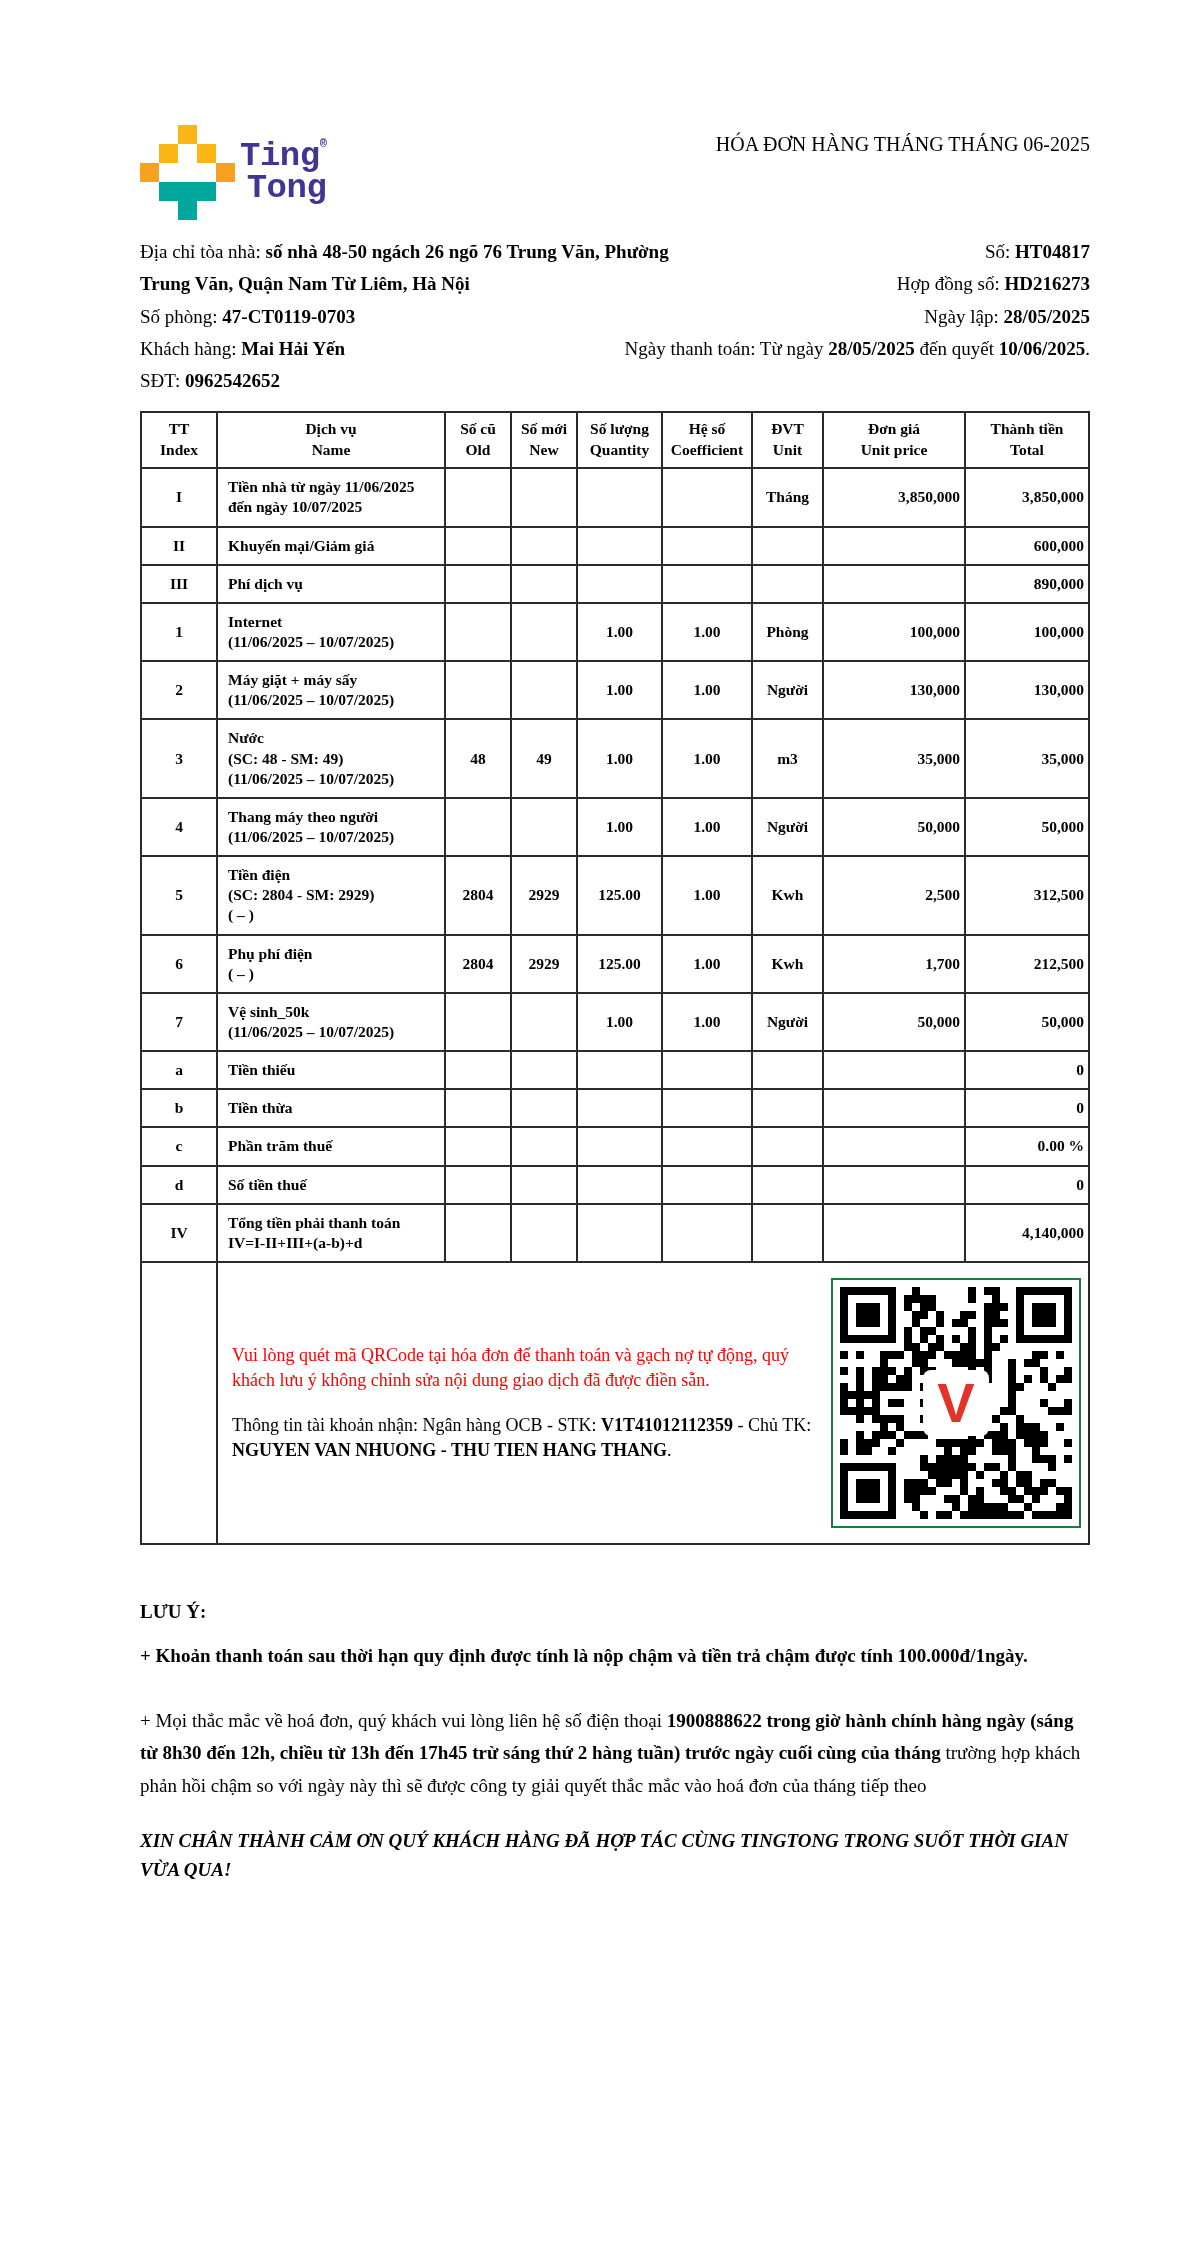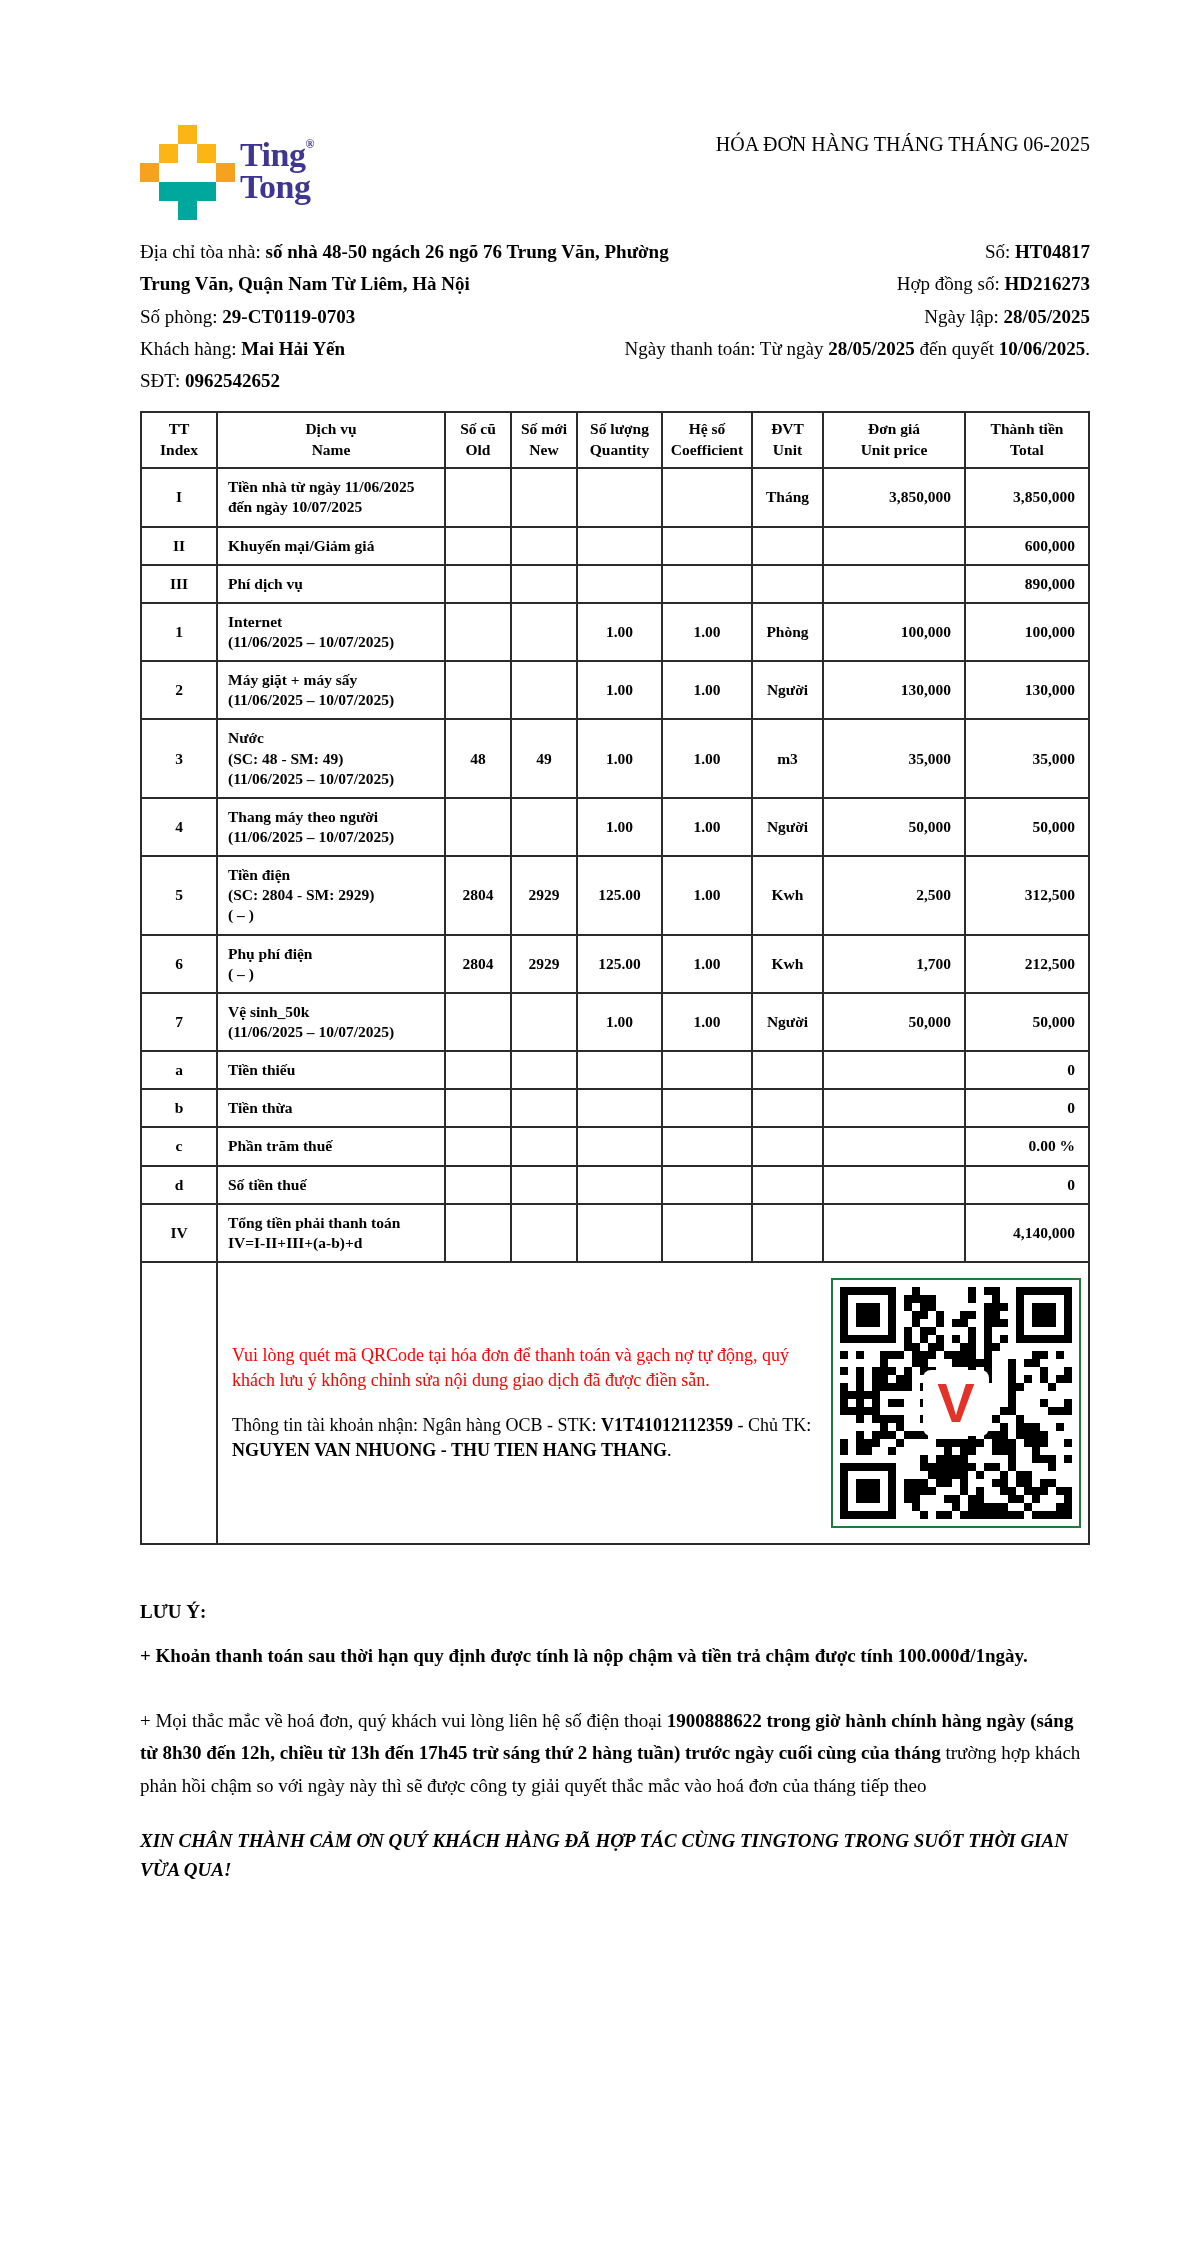--- a/index.html
+++ b/index.html
@@ -21,23 +21,23 @@
   .logo{display:flex; align-items:flex-start;}
   .logo-pixels{position:relative; width:95px; height:95px; flex:0 0 95px;}
   .px{position:absolute; width:19px; height:19px;}
   .px.y{background:var(--brand-yellow);} .px.y2{background:var(--brand-yellow2);}
   .px.t{background:var(--brand-teal);}
   .p1{left:38px;top:0;} .p2{left:19px;top:19px;} .p3{left:57px;top:19px;}
   .p4{left:0;top:38px;} .p5{left:76px;top:38px;}
   .p6{left:19px;top:57px;} .p7{left:38px;top:57px;} .p8{left:57px;top:57px;}
   .p9{left:38px;top:76px;}
   .logo-text{
-    font-family:Liberation Serif, serif; font-weight:bold;
+    font-family:Liberation Mono, monospace; font-weight:bold;
     color:var(--brand-navy); font-size:34px; line-height:0.95; letter-spacing:-0.5px;
-    margin-left:5px; margin-top:14px;
+    margin-left:5px; margin-top:14px;text-align:right;
   }
   .logo-text sup{font-size:12px; vertical-align:18px;}
   .title{
     width:410px; font-size:20px; font-weight:normal; text-align:right;
     line-height:1.3; margin-top:6px;
   }
 
   
   .info{margin-top:16px; font-size:19px;}
   .info-row{display:flex; justify-content:space-between; line-height:1.7; min-height:32px;}
@@ -48,21 +48,21 @@
   
   table{border-collapse:collapse; width:948px; margin-top:14px;
         font-size:15.5px; font-weight:bold; table-layout:fixed;}
   th,td{border:2px solid var(--border-dark); vertical-align:middle;}
   th{padding:6px 3px; text-align:center; line-height:1.35;}
   td{padding:8px 6px; line-height:1.3;}
   .c-index{text-align:center;}
   .c-name{text-align:left; padding-left:10px;}
   .c-num{text-align:center;}
   .c-unit{text-align:center;}
-  .c-money{text-align:right; padding-right:13px;}
+  .c-money{text-align:right; padding-right:4px;}
   .amount-cell{font-weight:normal; padding:10px 10px 10px 16px;}
   .amount-cell .it{font-style:italic;}
   .amount-cell .b{font-weight:bold;}
 
   
   .qr-row-content{display:flex; align-items:center; justify-content:space-between; height:264px;}
   .qr-text{width:600px; font-weight:normal; font-size:18px; line-height:1.4; padding-left:8px;}
   .qr-note-red{color:var(--accent-red);}
   .qr-note-account{margin-top:20px;}
   .qr-note-account .b{font-weight:bold;}
@@ -118,21 +118,21 @@
   <div class="info" id="info-section">
       <div class="info-row">
         <span class="info-left-cell"><span>Địa chỉ tòa nhà: </span><span class="b">số nhà 48-50 ngách 26 ngõ 76 Trung Văn, Phường</span></span>
         <span class="info-right-cell"><span>Số: </span><span class="b">HT04817</span></span>
       </div>
       <div class="info-row">
         <span class="info-left-cell"><span class="b">Trung Văn, Quận Nam Từ Liêm, Hà Nội</span></span>
         <span class="info-right-cell"><span>Hợp đồng số: </span><span class="b">HD216273</span></span>
       </div>
       <div class="info-row">
-        <span class="info-left-cell"><span>Số phòng: </span><span class="b">29-CT0119-0703</span></span>
+        <span class="info-left-cell"><span>Số phòng: </span><span class="b">47-CT0119-0703</span></span>
         <span class="info-right-cell"><span>Ngày lập: </span><span class="b">28/05/2025</span></span>
       </div>
       <div class="info-row">
         <span class="info-left-cell"><span>Khách hàng: </span><span class="b">Mai Hải Yến</span></span>
         <span class="info-right-cell"><span>Ngày thanh toán: Từ ngày </span><span class="b">28/05/2025</span><span> đến quyết </span><span class="b">10/06/2025</span><span>.</span></span>
       </div>
       <div class="info-row">
         <span class="info-left-cell"><span>SĐT: </span><span class="b">0962542652</span></span>
         <span class="info-right-cell"></span>
       </div>

